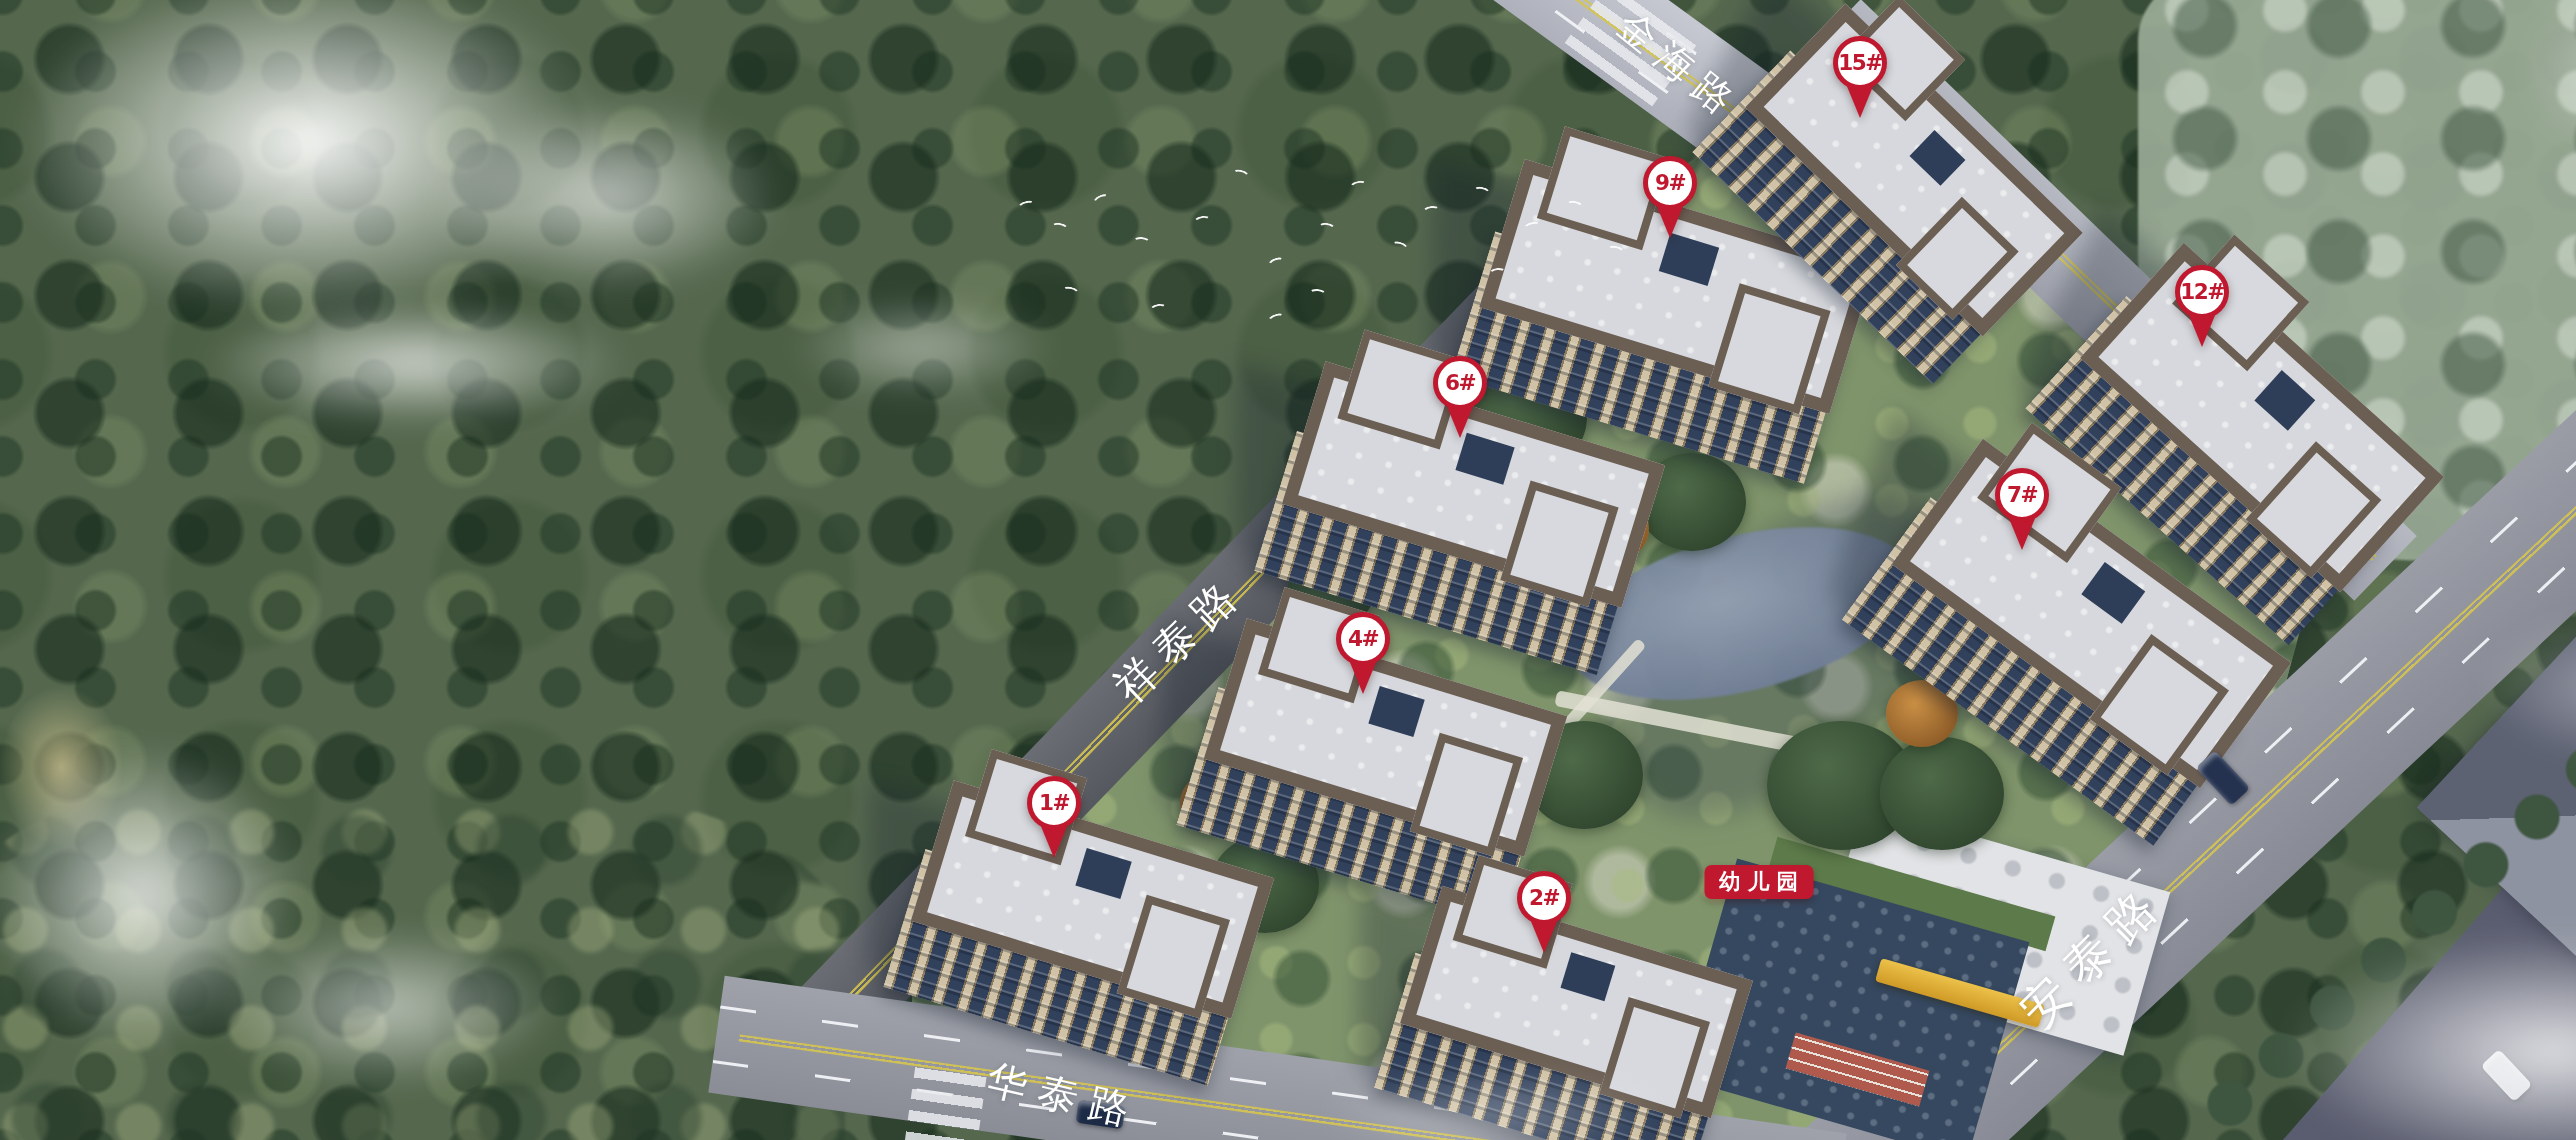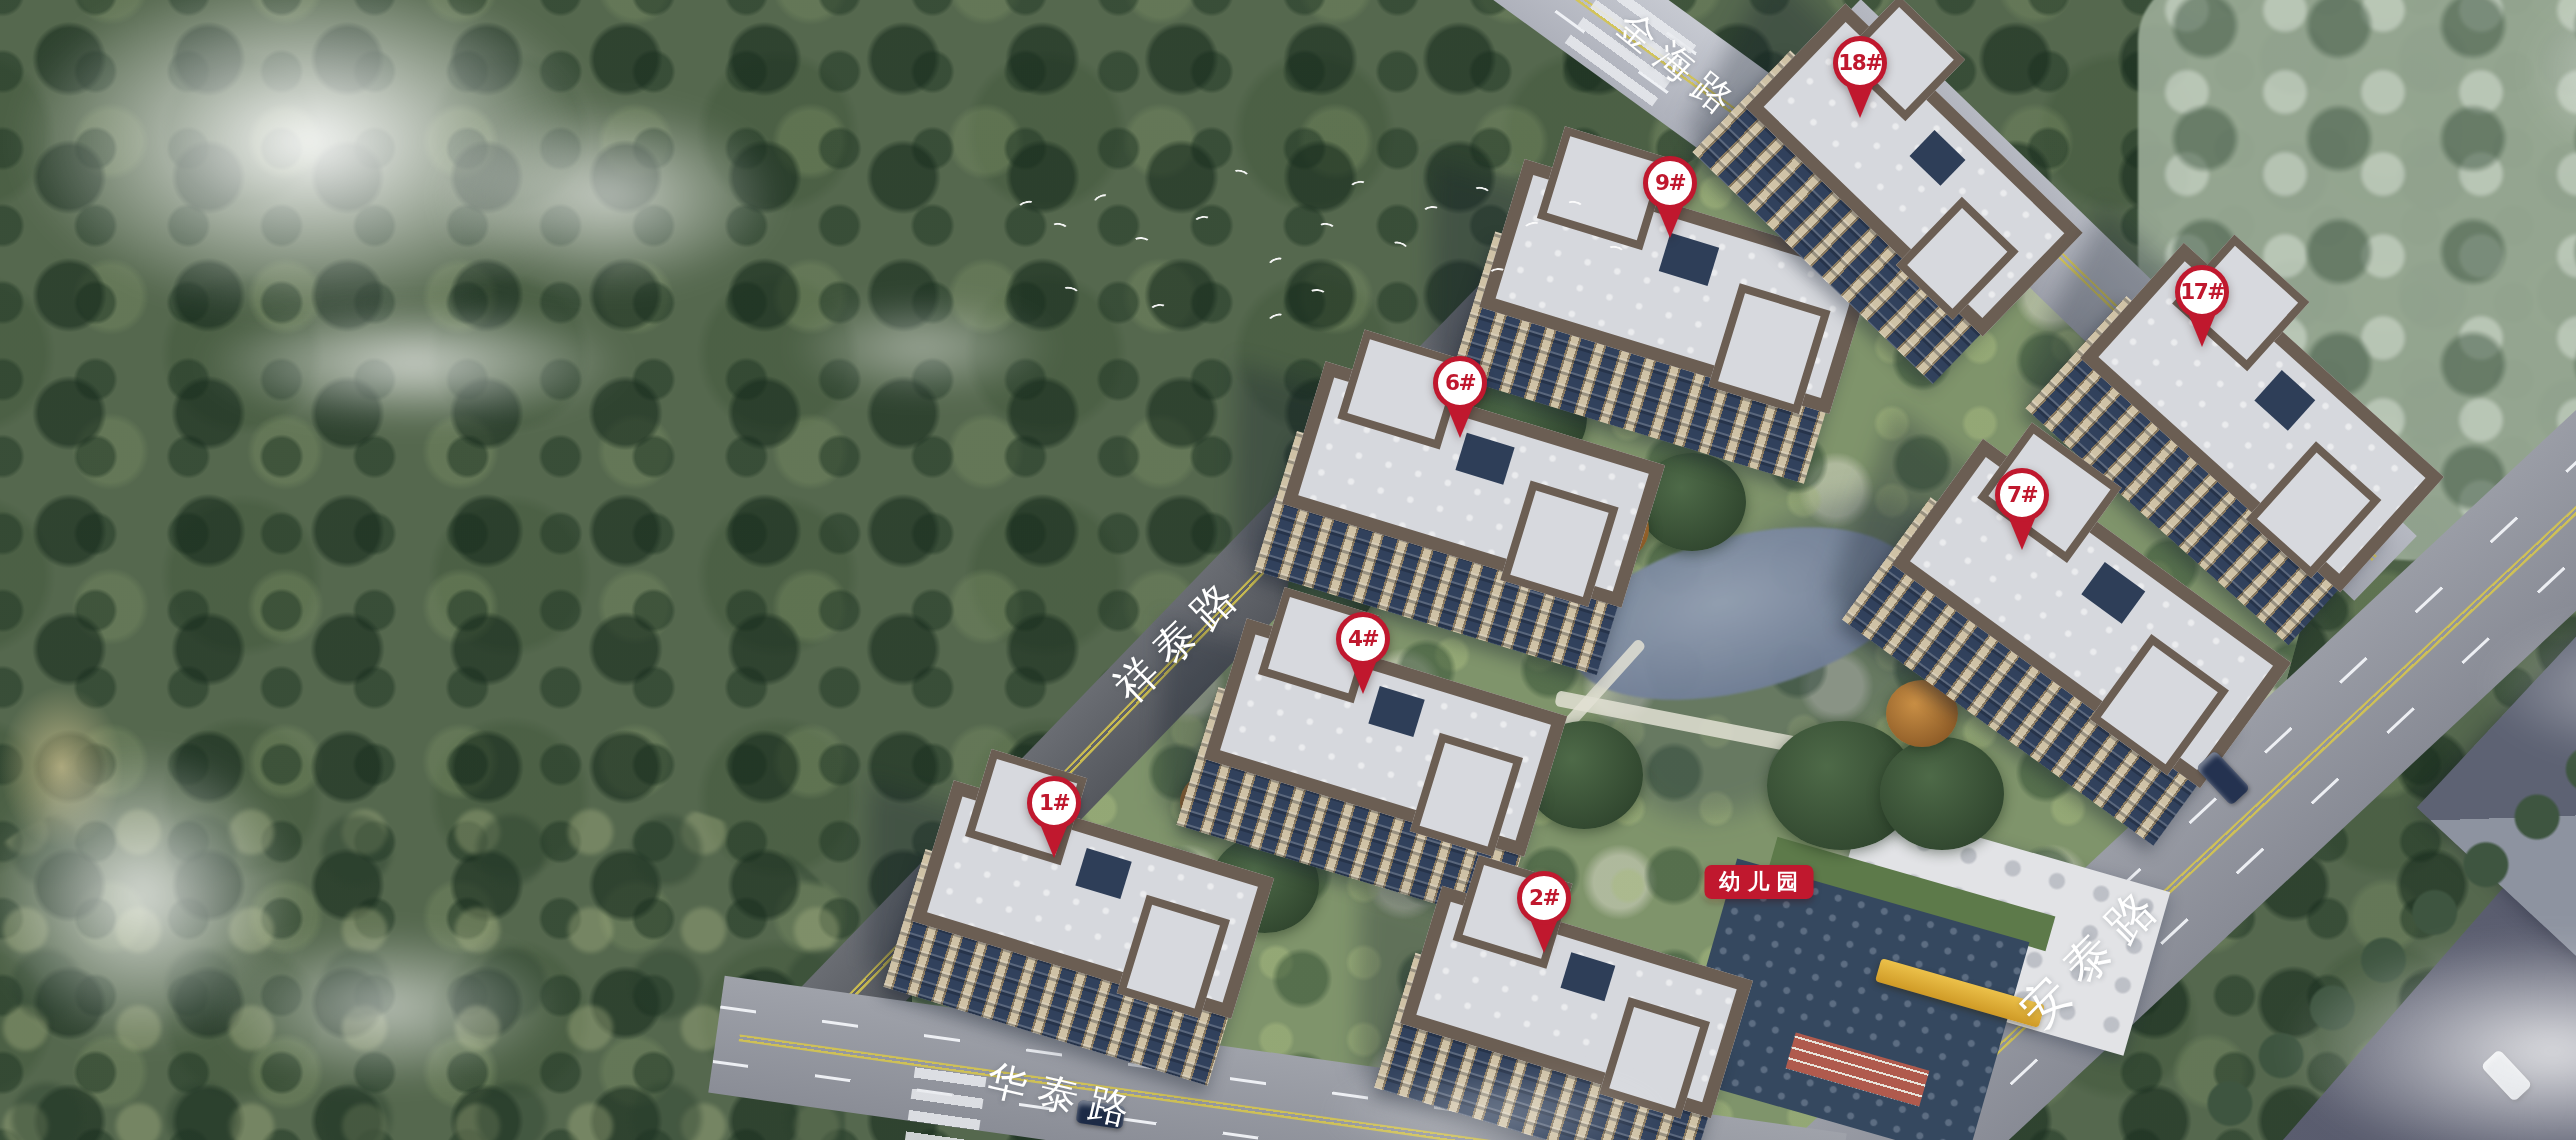--- a/index.html
+++ b/index.html
@@ -253,25 +253,25 @@
       <div class="pin" style="left: 2022px; top: 495px;">
         <div class="pin-tail"></div>
         <div class="pin-circle">7#</div>
       </div>
       <div class="pin" style="left: 1670px; top: 183px;">
         <div class="pin-tail"></div>
         <div class="pin-circle">9#</div>
       </div>
       <div class="pin" style="left: 1860px; top: 63px;">
         <div class="pin-tail"></div>
-        <div class="pin-circle">18#</div>
+        <div class="pin-circle">15#</div>
       </div>
       <div class="pin" style="left: 2202px; top: 292px;">
         <div class="pin-tail"></div>
-        <div class="pin-circle">17#</div>
+        <div class="pin-circle">12#</div>
       </div>
       <div class="road-label" style="left: 1679px; top: 66px; --r: 39deg; font-size: 38px; letter-spacing: 10.3px;">金海路</div>
       <div class="road-label" style="left: 1179px; top: 639px; --r: -44deg; font-size: 42px; letter-spacing: 11.3px;">祥泰路</div>
       <div class="road-label" style="left: 2093px; top: 955px; --r: -45deg; font-size: 47px; letter-spacing: 13.4px;">安泰路</div>
       <div class="road-label" style="left: 1064px; top: 1096px; --r: 13deg; font-size: 40px; letter-spacing: 12.4px;">华泰路</div>
       <div class="facility-badge" style="left: 1759px; top: 882px;">幼儿园</div>
     </div>
 <div class="bird" style="left: 1018px; top: 201px; transform: rotate(-15deg);"></div>
     <div class="bird" style="left: 1051px; top: 223px; transform: rotate(10deg);"></div>
     <div class="bird" style="left: 1093px; top: 195px; transform: rotate(-25deg);"></div>

